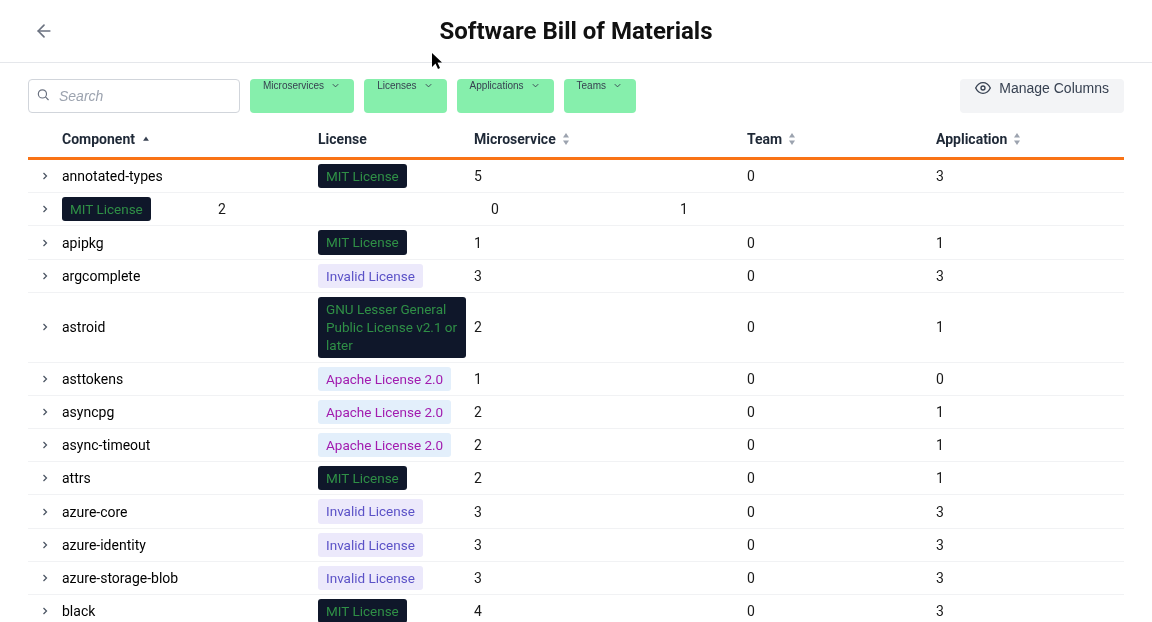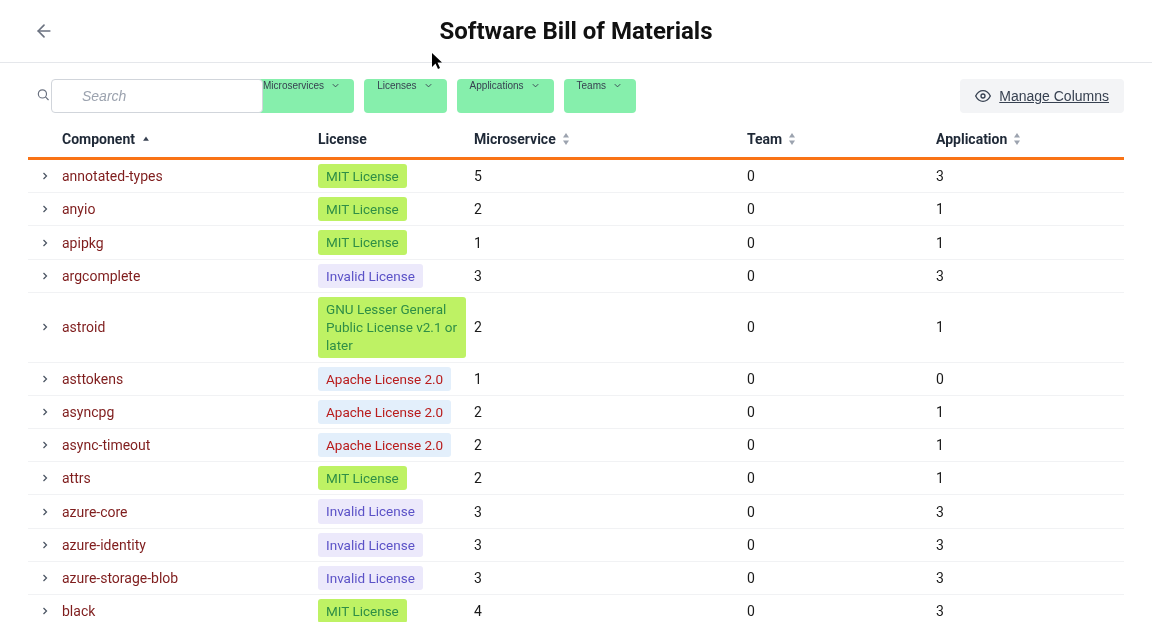--- a/index.html
+++ b/index.html
@@ -49,21 +49,20 @@
   }
   .search-input {
     width: 100%;
     height: 34px;
     border: 1px solid #d1d5db;
     border-radius: 4px;
     padding: 0 10px 0 30px;
     font-size: 14px;
     color: #374151;
     font-style: italic;
-    margin-left: 23px;
   }
   .search-input::placeholder { color: #9ca3af; font-style: italic; }
   .search-icon {
     position: absolute;
     left: 8px;
     top: 50%;
     transform: translateY(-50%);
     color: #6b7280;
   }
   .filter-btn {
@@ -83,23 +82,21 @@
   .manage-btn {
     height: 34px;
     padding: 0 14px;
     border: 1px solid transparent;
     border-radius: 4px;
     background: #f3f4f6;
     color: #374151;
     font-size: 14px;
     cursor: pointer;
     display: inline-flex;
-    align-items: center;
     gap: 8px;
-    text-decoration: underline;
   }
   .table {
     width: calc(100% - 56px);
     margin: 0 28px;
     border-collapse: collapse;
   }
   .thead {
     display: flex;
     border-bottom: 3px solid #f97316;
     padding: 10px 0;
@@ -127,31 +124,31 @@
     border-bottom: 1px solid #f1f2f4;
     min-height: 32px;
     padding: 4px 0;
   }
   .expand-btn {
     width: 20px; height: 20px;
     display:flex; align-items:center; justify-content:center;
     color: #4b5563;
     cursor: pointer;
   }
-  .comp-name { color: #7f1d1d; }
+  .comp-name { color: #000000; }
   .license-badge {
     display: inline-block;
     padding: 3px 8px;
     border-radius: 3px;
     font-size: 13.5px;
     line-height: 1.35;
   }
-  .lic-green  { background: #bef264; color: #2f8f46; }
+  .lic-green  { background: #0f172a; color: #2f8f46; }
   .lic-purple { background: #ece9fb; color: #5b52c7; }
-  .lic-blue   { background: #e3effb; color: #b91c1c; }
+  .lic-blue   { background: #e3effb; color: #a21caf; }
   .cursor-ptr {
     position: absolute;
     left: 431px;
     top: 52px;
     pointer-events: none;
   }
 </style>
 </head>
 <body>
 
@@ -270,21 +267,20 @@
         <div class="td col-app">3</div>
       </div>
       <div class="row">
         <div class="td col-expand">
           <div class="expand-btn">
             <svg width="12" height="12" viewBox="0 0 24 24" fill="none" stroke="currentColor" stroke-width="2.5">
               <polyline points="9 18 15 12 9 6"></polyline>
             </svg>
           </div>
         </div>
-        <div class="td col-comp comp-name">anyio</div>
         <div class="td col-lic"><span class="license-badge lic-green">MIT License</span></div>
         <div class="td col-micro">2</div>
         <div class="td col-team">0</div>
         <div class="td col-app">1</div>
       </div>
       <div class="row">
         <div class="td col-expand">
           <div class="expand-btn">
             <svg width="12" height="12" viewBox="0 0 24 24" fill="none" stroke="currentColor" stroke-width="2.5">
               <polyline points="9 18 15 12 9 6"></polyline>

